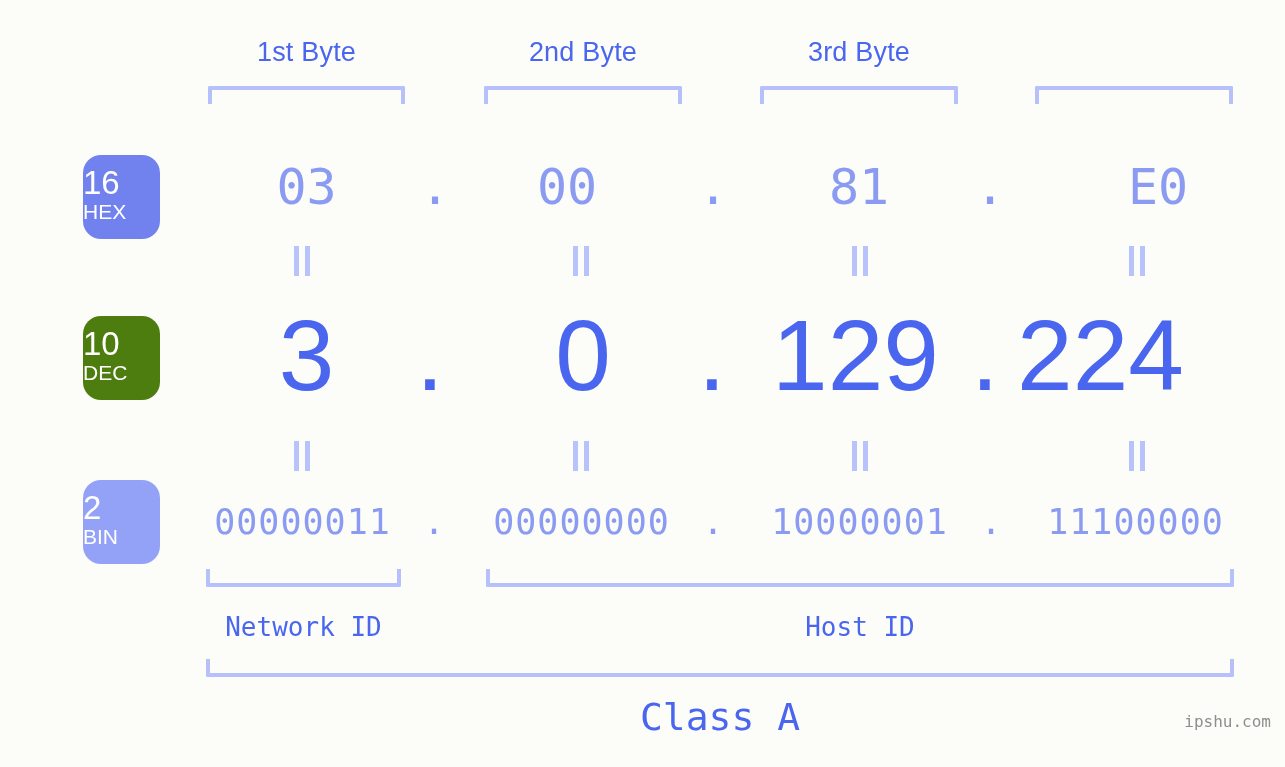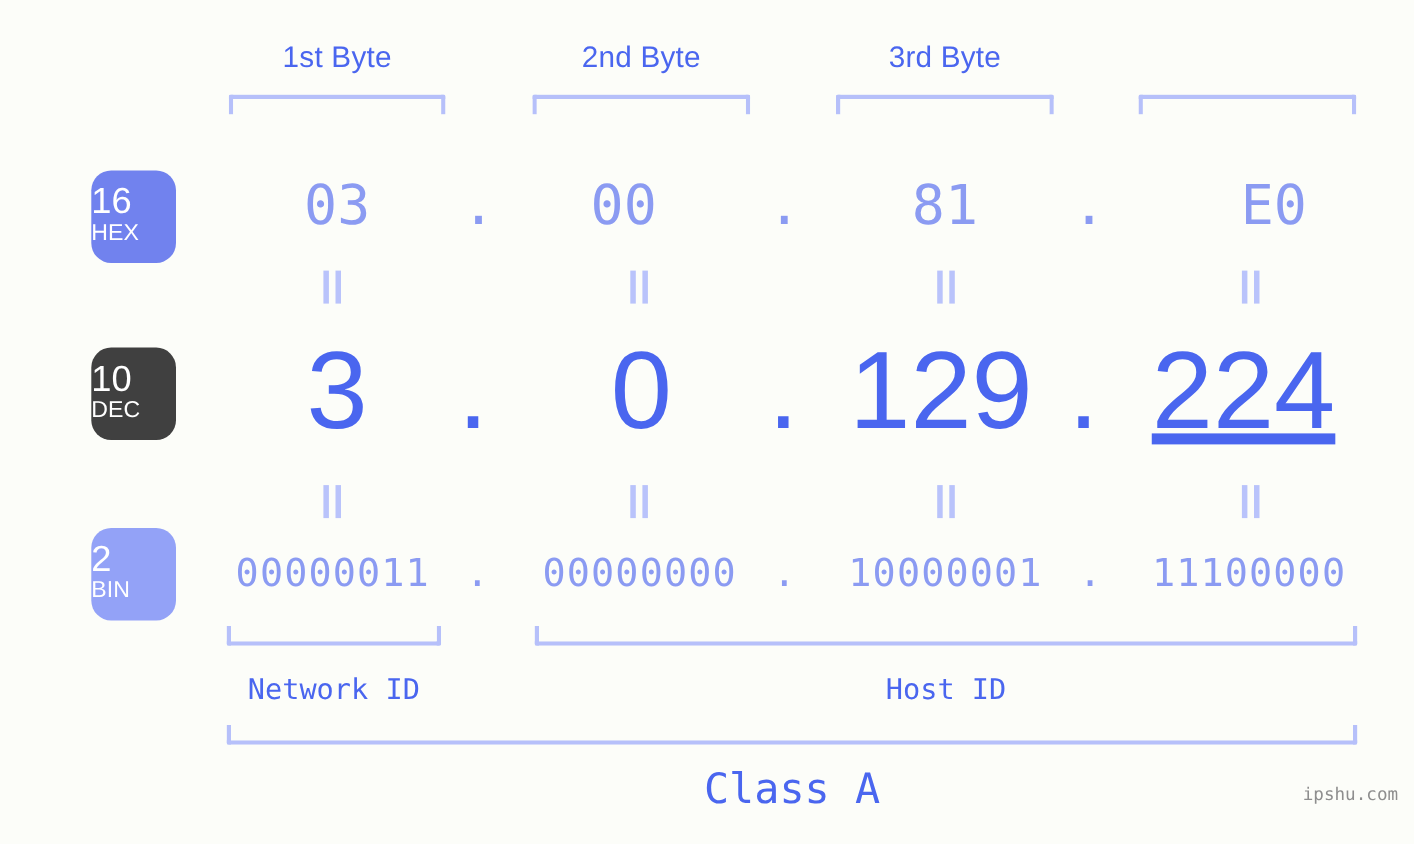--- a/index.html
+++ b/index.html
@@ -73,21 +73,21 @@
     line-height: 34px;
     font-weight: 400;
   }
   .badge .lbl {
     display: block;
     font-size: 21px;
     line-height: 23px;
     font-weight: 400;
   }
   #badge-hex { top: 155px; height: 84px; padding-top: 11px; background: #7182ee; }
-  #badge-dec { top: 316px; height: 84px; padding-top: 11px; background: #404040; }
+  #badge-dec { top: 316px; height: 84px; padding-top: 11px; background: #4d7c0f; }
   #badge-bin { top: 480px; height: 84px; padding-top: 11px; background: #93a2f7; }
 
   
   .val-hex {
     position: absolute;
     top: 152px;
     height: 70px;
     line-height: 70px;
     text-align: center;
     font-family: "DejaVu Sans Mono", monospace;
@@ -255,21 +255,21 @@
       <i class="a"></i>
       <i class="b"></i>
     </div>
 
   <div class="val-dec" style="left:208px; width:197px;">3</div>
   <div class="dot-dec" style="left:410px;">.</div>
   <div class="val-dec" style="left:484px; width:198px;">0</div>
   <div class="dot-dec" style="left:692px;">.</div>
   <div class="val-dec" style="left:752px; width:207px;">129</div>
   <div class="dot-dec" style="left:965px;">.</div>
-  <div class="val-dec" style="left:1027px; width:207px;text-decoration:underline;">224</div>
+  <div class="val-dec" style="left:997px; width:207px;">224</div>
 
   <div class="eqbars" style="left:291px; top:441px;">
       <i class="a"></i>
       <i class="b"></i>
     </div>
   <div class="eqbars" style="left:570px; top:441px;">
       <i class="a"></i>
       <i class="b"></i>
     </div>
   <div class="eqbars" style="left:849px; top:441px;">

